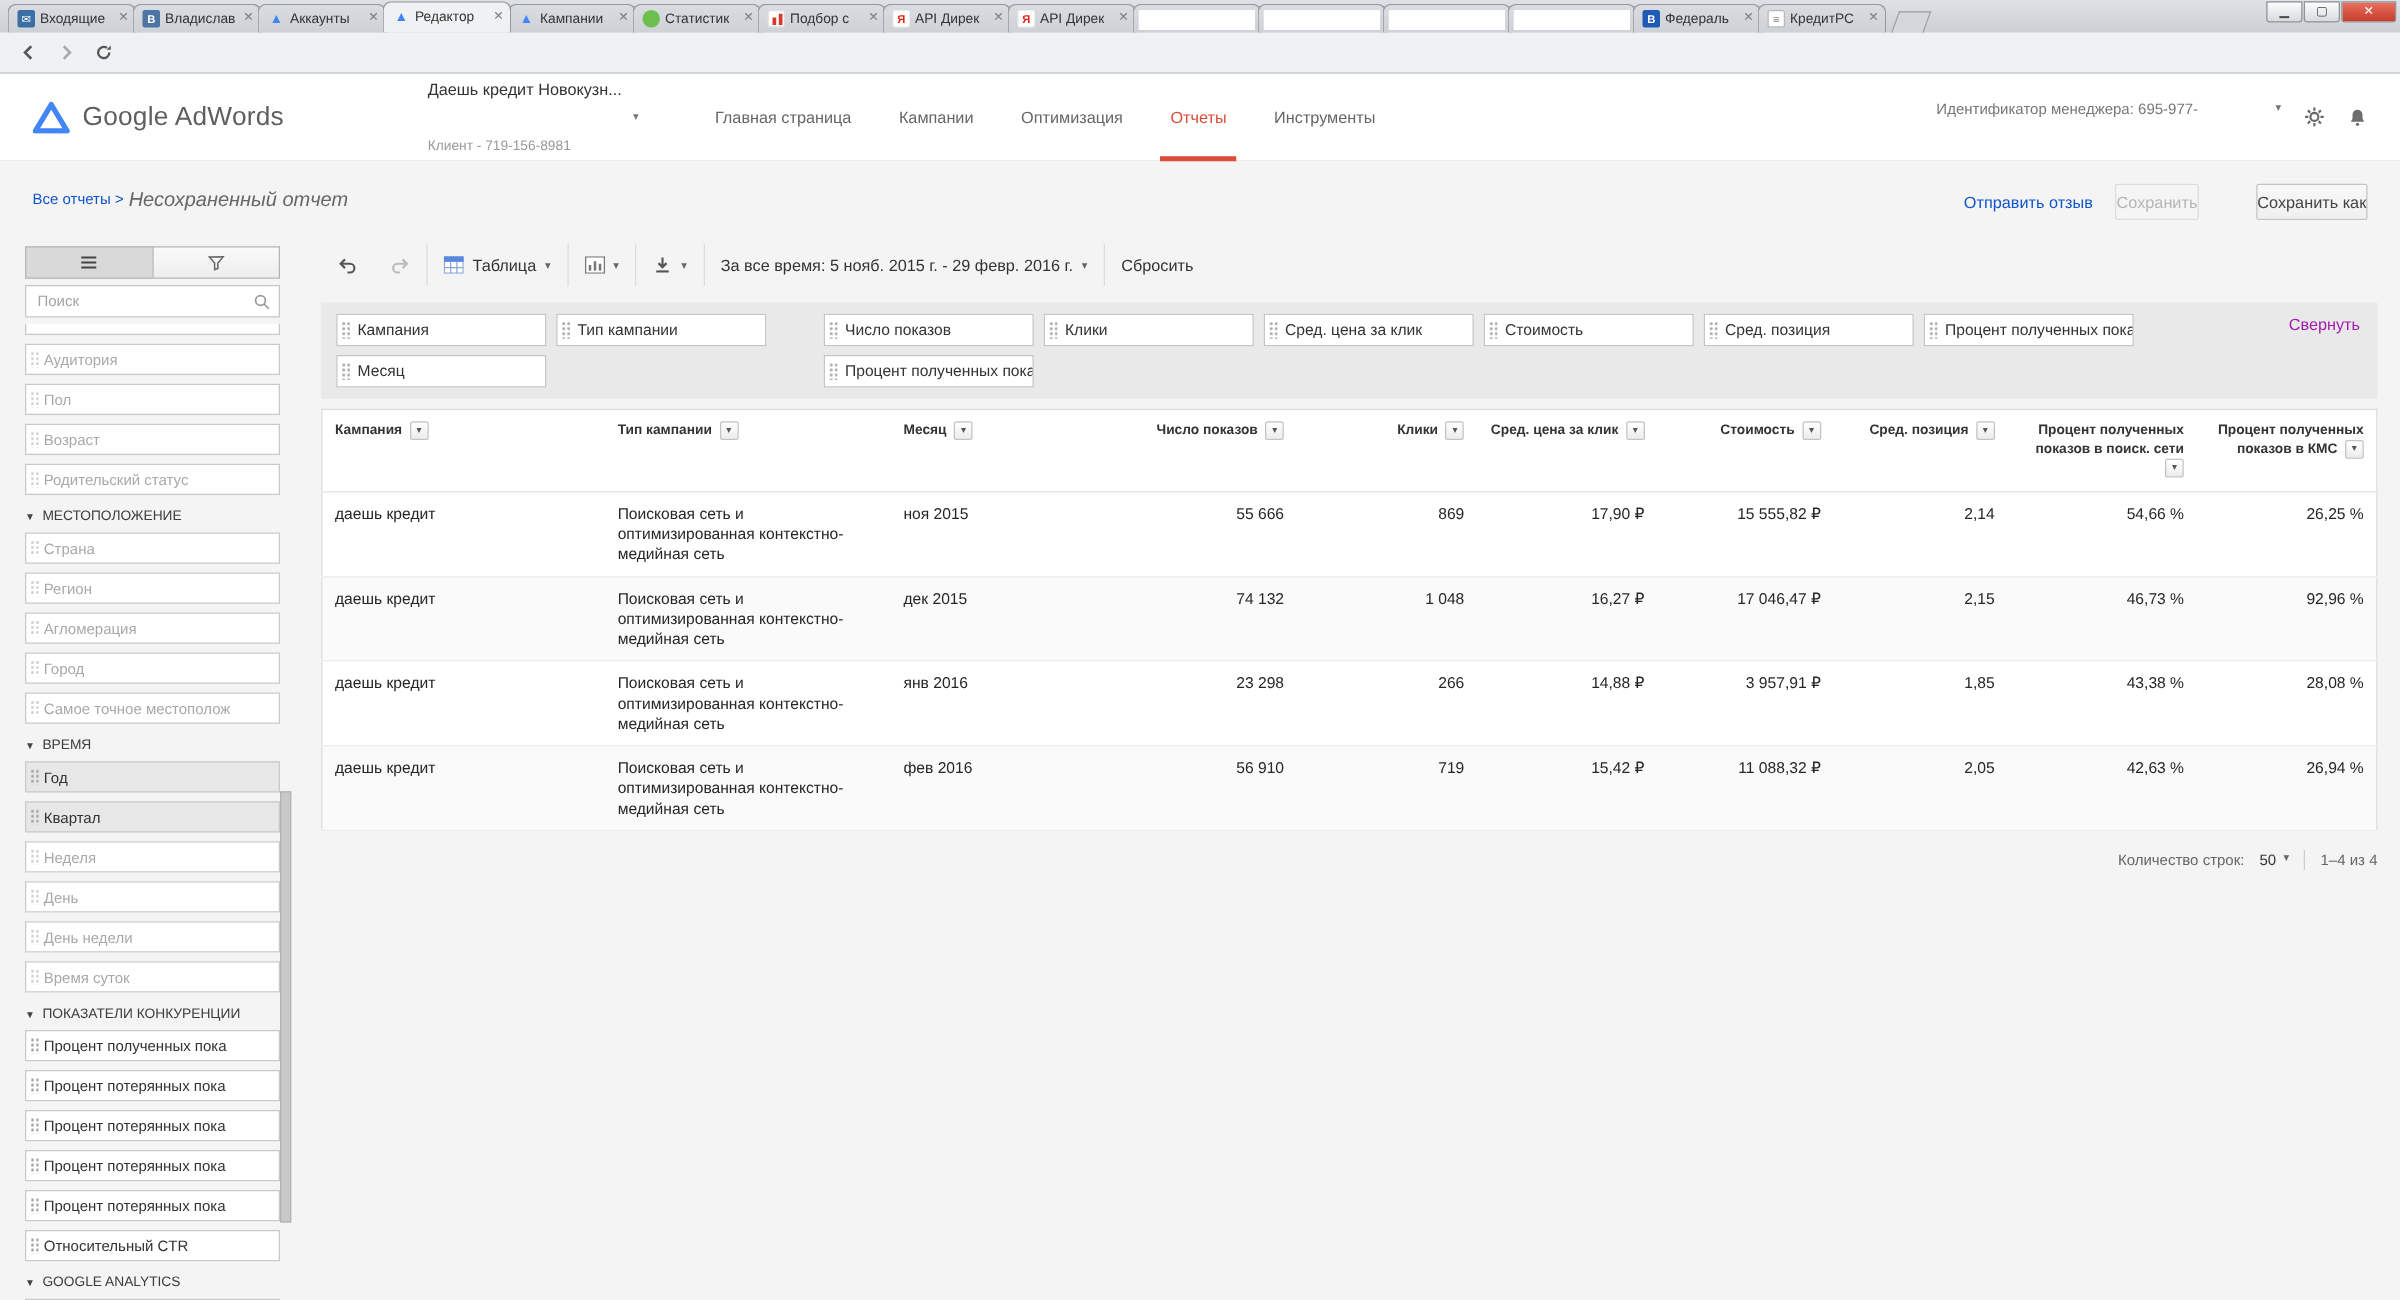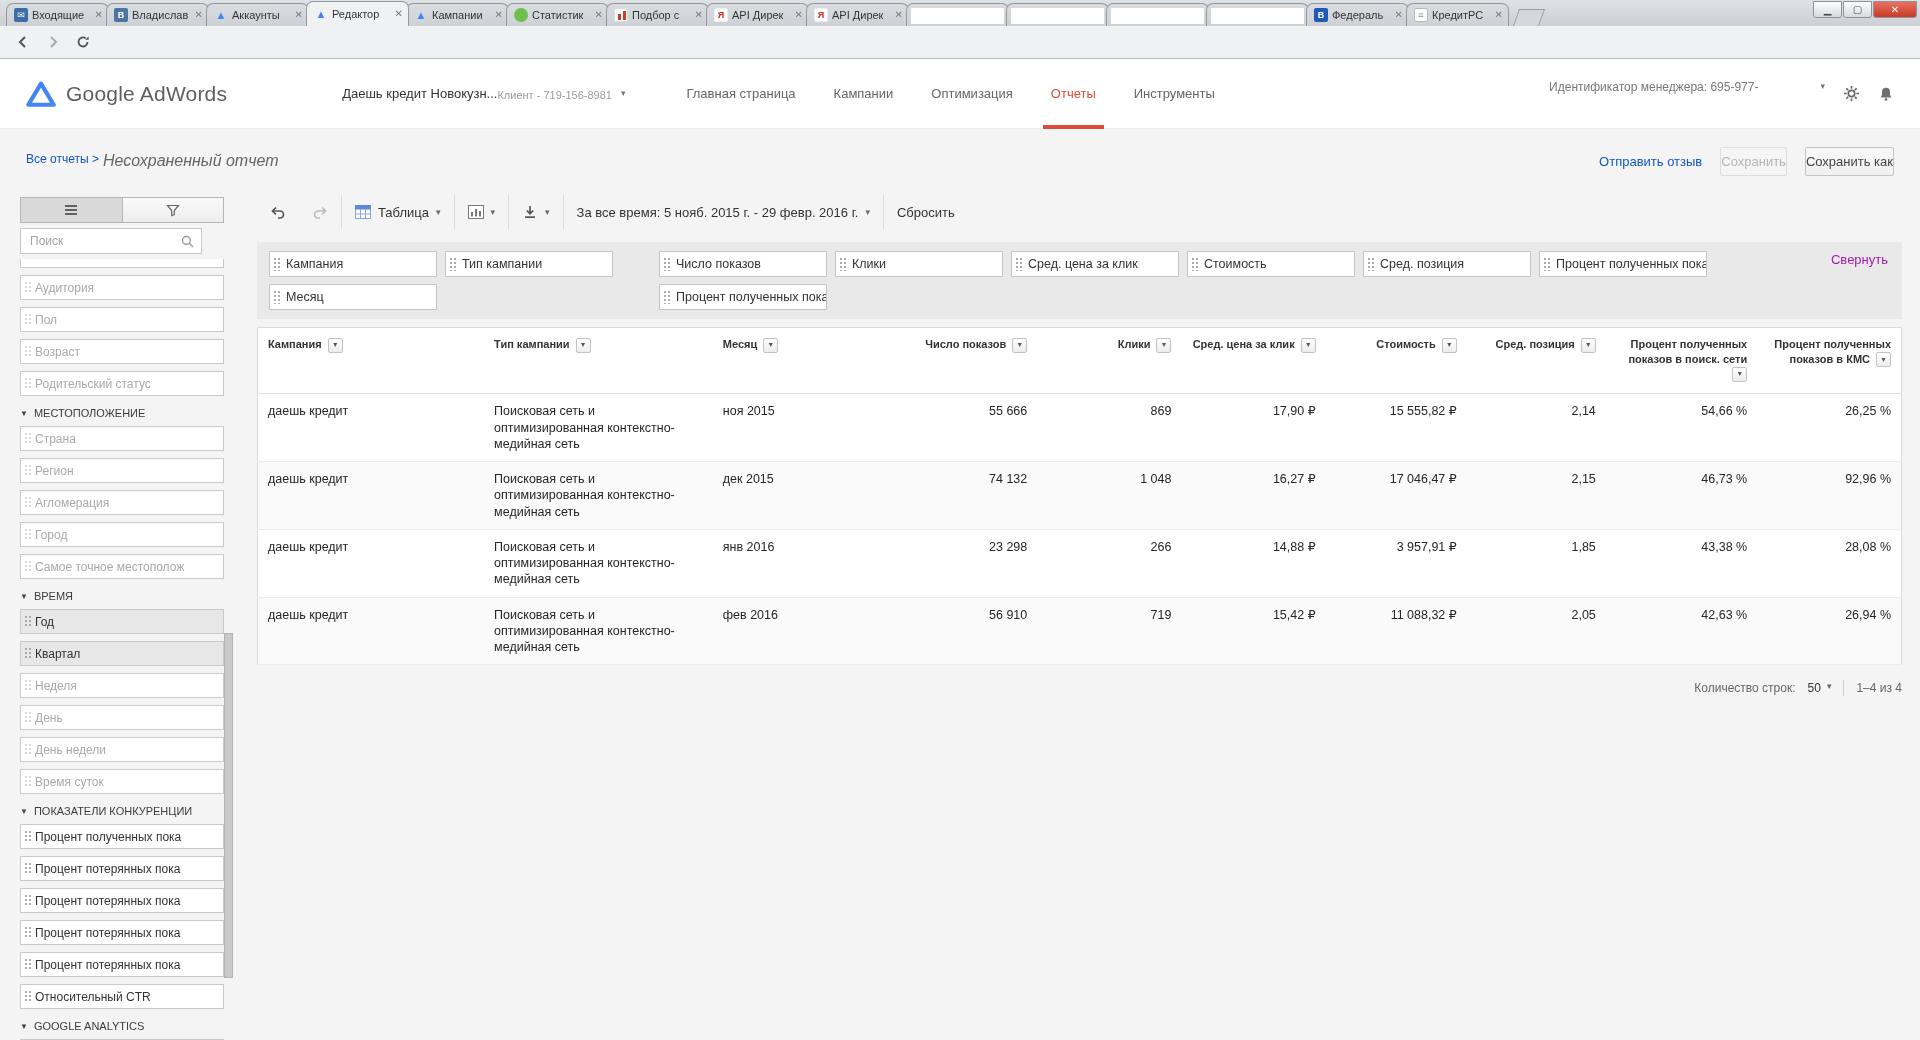--- a/index.html
+++ b/index.html
@@ -55,21 +55,21 @@
   .url-scheme { color:#0b8043; }
   .url-rest { color:#555; white-space:nowrap; overflow:hidden; flex:1; }
   .url-star { margin-left:auto; flex:none; }
 
   
   .awheader { height:70px; background:#fff; display:flex; align-items:center; padding:0 26px;
     position:relative; border-bottom:1px solid #ececec; }
   .logo { display:flex; align-items:center; gap:10px; }
   .logo-text { font-size:21px; color:#5f5f5f; letter-spacing:.2px; }
   .account { margin-left:115px; display:flex; align-items:center; gap:9px; }
-  .account-lines { display:flex; flex-direction:row; }
+  .account-lines { display:flex; flex-direction:column;gap:29px; }
   .account-name { font-size:13px; color:#333; }
   .account-meta { font-size:11px; color:#9a9a9a; margin-top:3px; }
   .caret { color:#777; font-size:9px; line-height:1; }
   .mainnav { display:flex; margin-left:42px; height:70px; }
   .nav-item { display:flex; align-items:center; padding:0 19px; font-size:13px; color:#666; position:relative; height:100%; cursor:default; }
   .nav-item.active { color:#dd4b39; }
   .nav-item.active::after { content:""; position:absolute; left:11px; right:11px; bottom:0; height:4px; background:#dd4b39; }
   .hdr-right { margin-left:auto; display:flex; align-items:center; gap:18px; }
   .manager { display:flex; flex-direction:column; align-items:flex-end; gap:4px; }
   .manager-line { display:flex; align-items:center; gap:5px; font-size:12px; color:#777; }
@@ -78,32 +78,32 @@
 
   
   .reportbar { height:64px; display:flex; align-items:center; padding:0 26px; }
   .rb-left { display:flex; flex-direction:row; gap:4px; }
   .breadcrumb { font-size:12px; color:#1155cc; }
   .report-title { font-size:16px; font-style:italic; color:#666; }
   .rb-right { margin-left:auto; display:flex; align-items:center; gap:18px; }
   .link { color:#1155cc; font-size:13px; }
   .btn { height:29px; padding:0 0; font-size:13px; border-radius:2px; display:flex; align-items:center; }
   .btn.disabled { background:#f5f5f5; border:1px solid #ddd; color:#b5b5b5; }
-  .btn.normal { background:linear-gradient(#f8f8f8,#f0f0f0); border:1px solid #c4c4c4; color:#444; }
+  .btn.normal { background:linear-gradient(#f8f8f8,#f0f0f0); border:1px solid #c4c4c4; color:#444;margin-left:28px; }
 
   
   .content { display:flex; height:847px; }
 
   
   .sidebar { width:255px; padding:4px 0 0 20px; position:relative; overflow:hidden; flex:none; }
   .toggle-row { display:flex; width:204px; height:26px; }
   .toggle-btn { flex:1; display:flex; align-items:center; justify-content:center; border:1px solid #b5b5b5; }
   .toggle-btn.listv { background:#d9d9d9; }
   .toggle-btn.filterv { background:linear-gradient(#fafafa,#ededed); border-left:none; }
-  .search-box { margin-top:5px; width:182px; height:26px; background:#fff; border:1px solid #c6c6c6;
+  .search-box { margin-top:5px; width:204px; height:26px; background:#fff; border:1px solid #c6c6c6;
     display:flex; align-items:center; padding:0 7px; gap:6px; }
   .search-input { border:none; outline:none; flex:1; font-size:12px; color:#333; background:transparent; font-family:inherit; min-width:0; }
   .search-input::placeholder { color:#a3a3a3; }
   .sliver { width:204px; height:9px; border:1px solid #c9c9c9; border-top:none; background:#fff; margin-top:5px; }
   .schip { width:204px; height:25px; border:1px solid #c9c9c9; background:#fff; margin-top:7px;
     display:flex; align-items:center; font-size:12px; color:#333; position:relative;
     padding-left:14px; overflow:hidden; white-space:nowrap; }
   .drag { position:absolute; left:3px; top:5px; bottom:5px; width:7px;
     background-image:radial-gradient(circle,#ababab 1px,transparent 1.3px); background-size:4px 4px; }
   .schip.disabled { color:#a9a9a9; }

